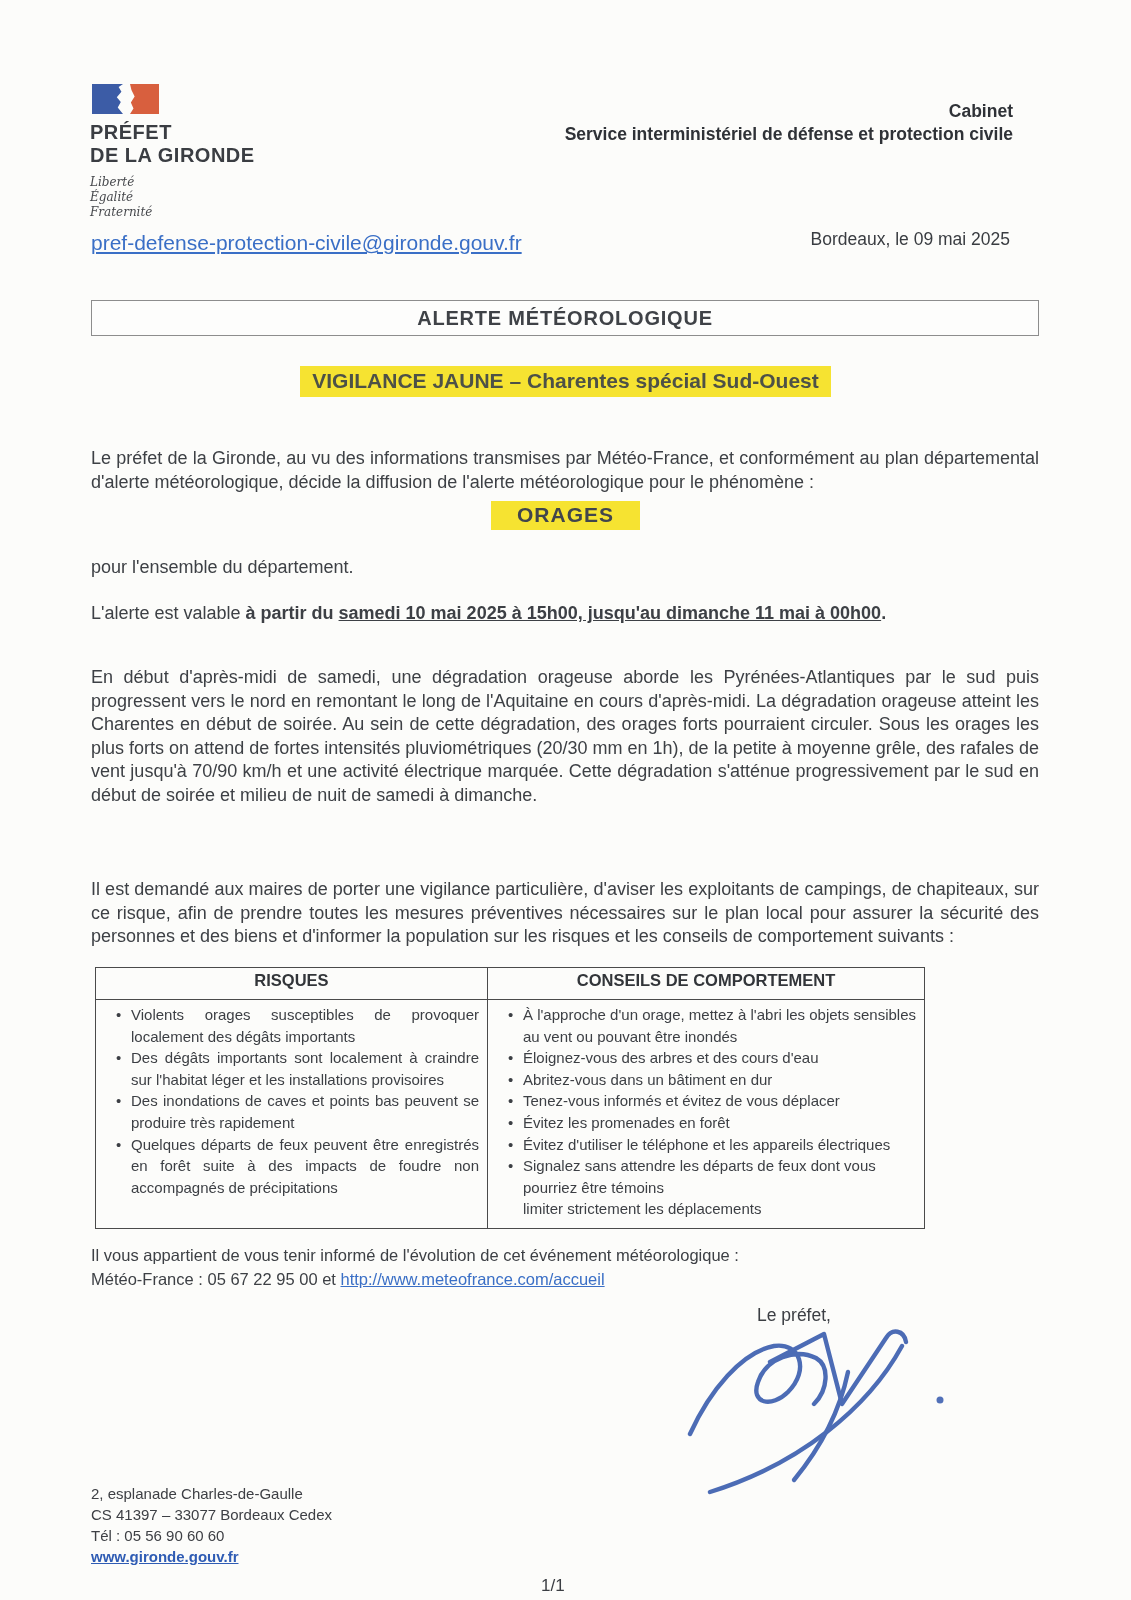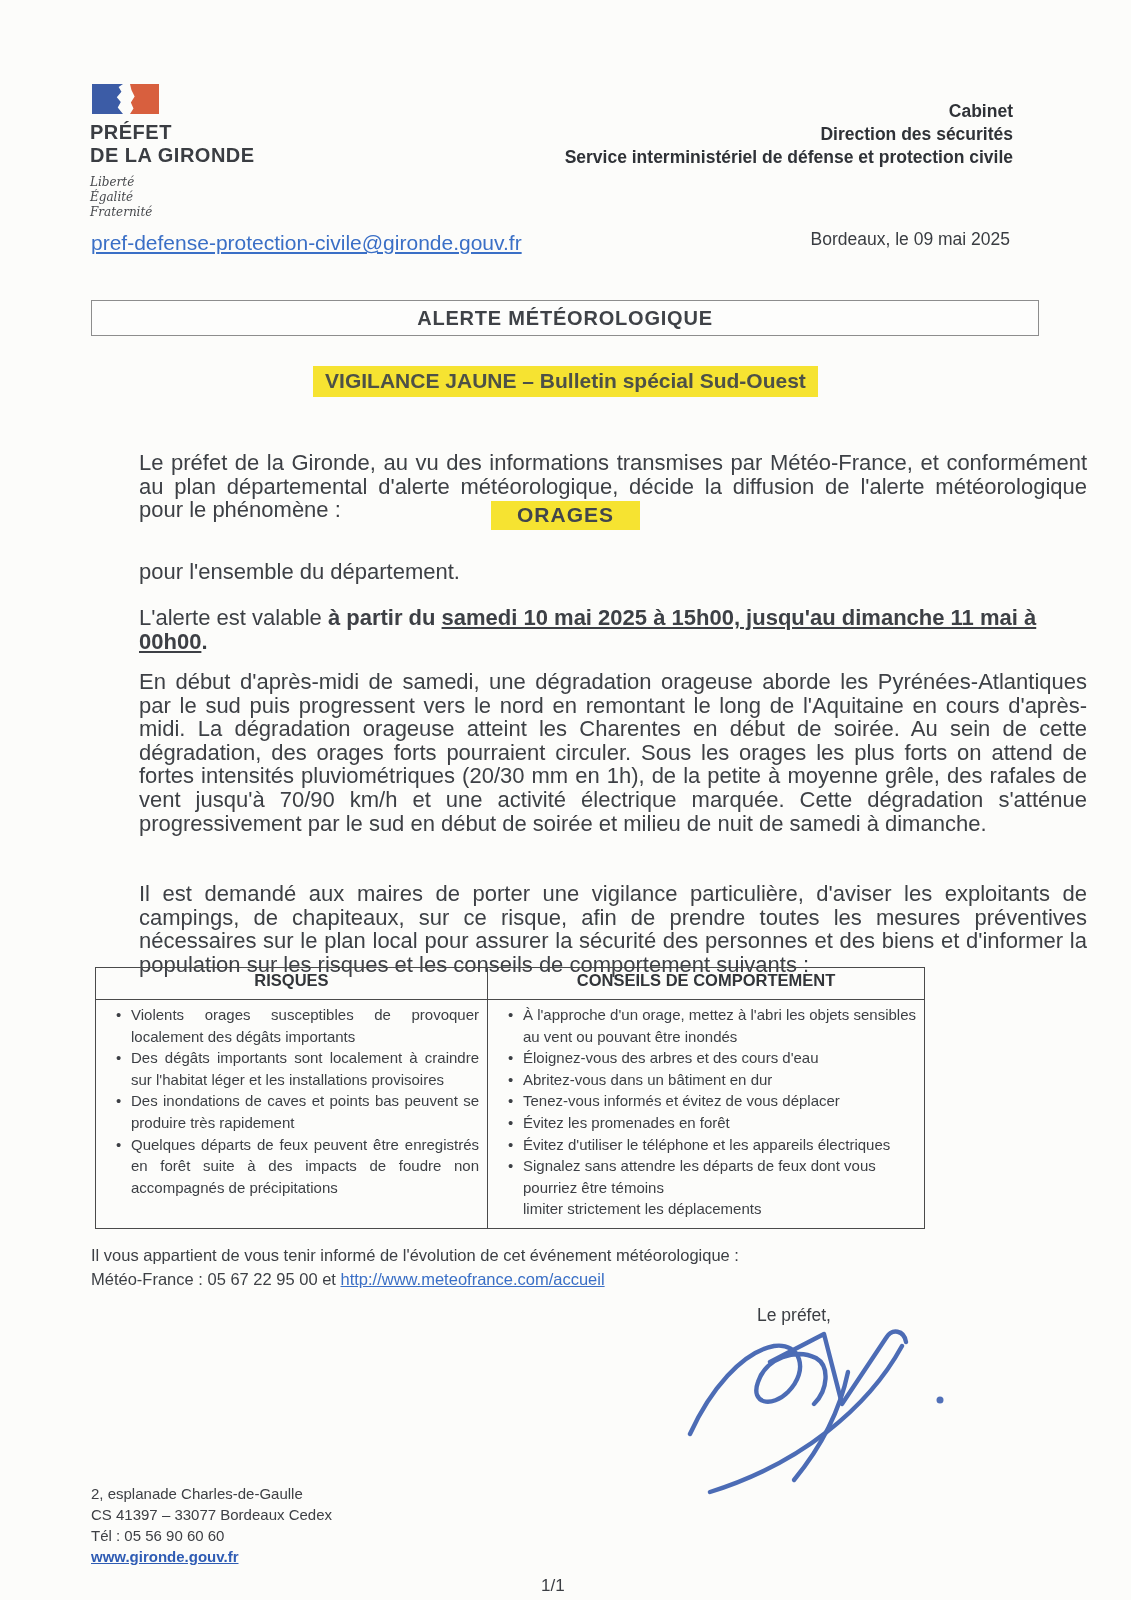--- a/index.html
+++ b/index.html
@@ -31,22 +31,22 @@
   
   .title-box{position:absolute;top:300px;left:91px;width:946px;height:34px;
     border:1.6px solid #8d8d8d;display:flex;align-items:center;justify-content:center;
     font-weight:700;font-size:20px;letter-spacing:.8px;color:#3f4247;background:#fdfdfc;text-align:center;}
   .banner-row{position:absolute;top:366px;left:0;width:100%;text-align:center;}
   .hl{display:inline-block;background:#f6e331;color:#4d5147;font-weight:700;}
   .banner-row .hl{font-size:21px;padding:3px 12px 4px;}
   .orages-row{position:absolute;top:501px;left:0;width:100%;text-align:center;}
   .orages-row .hl{font-size:21px;letter-spacing:1px;padding:2px 26px 3px;color:#41454c;}
   
-  .para{position:absolute;left:91px;width:948px;font-size:22px;line-height:23.6px;
-    text-align:justify;color:#3d4045;margin-left:48px;}
+  .para{position:absolute;left:91px;width:948px;font-size:18px;line-height:23.6px;
+    text-align:justify;color:#3d4045;}
   .p-intro{top:429px;}
   .p-scope{top:538px;text-align:left;}
   .p-valid{top:584px;text-align:left;}
   .p-storm{top:648px;}
   .p-mayors{top:860px;}
   .bold{font-weight:700;}
   .bold-u{font-weight:700;text-decoration:underline;}
   
   .risk-table{position:absolute;top:967px;left:95px;width:830px;
     border-collapse:collapse;table-layout:fixed;}
@@ -86,35 +86,34 @@
     </div>
     <div class="motto">
       <div>Liberté</div>
       <div>Égalité</div>
       <div>Fraternité</div>
     </div>
   </div>
 
   <div class="office-block">
     <div>Cabinet</div>
-    <div>Direction des sécurités</div>
     <div>Service interministériel de défense et protection civile</div>
   </div>
 
   <div class="email-row">
     <a class="doc-link">pref-defense-protection-civile@gironde.gouv.fr</a>
   </div>
   <div class="dateline">Bordeaux, le 09 mai 2025</div>
 
   <div class="title-box">
     <span>ALERTE MÉTÉOROLOGIQUE</span>
   </div>
 
   <div class="banner-row">
-    <span class="hl">VIGILANCE JAUNE – Bulletin spécial Sud-Ouest</span>
+    <span class="hl">VIGILANCE JAUNE – Charentes spécial Sud-Ouest</span>
   </div>
 
   <p class="para p-intro">Le préfet de la Gironde, au vu des informations transmises par Météo-France, et conformément au plan départemental d'alerte météorologique, décide la diffusion de l'alerte météorologique pour le phénomène :</p>
 
   <div class="orages-row">
     <span class="hl">ORAGES</span>
   </div>
 
   <p class="para p-scope">pour l'ensemble du département.</p>
 

